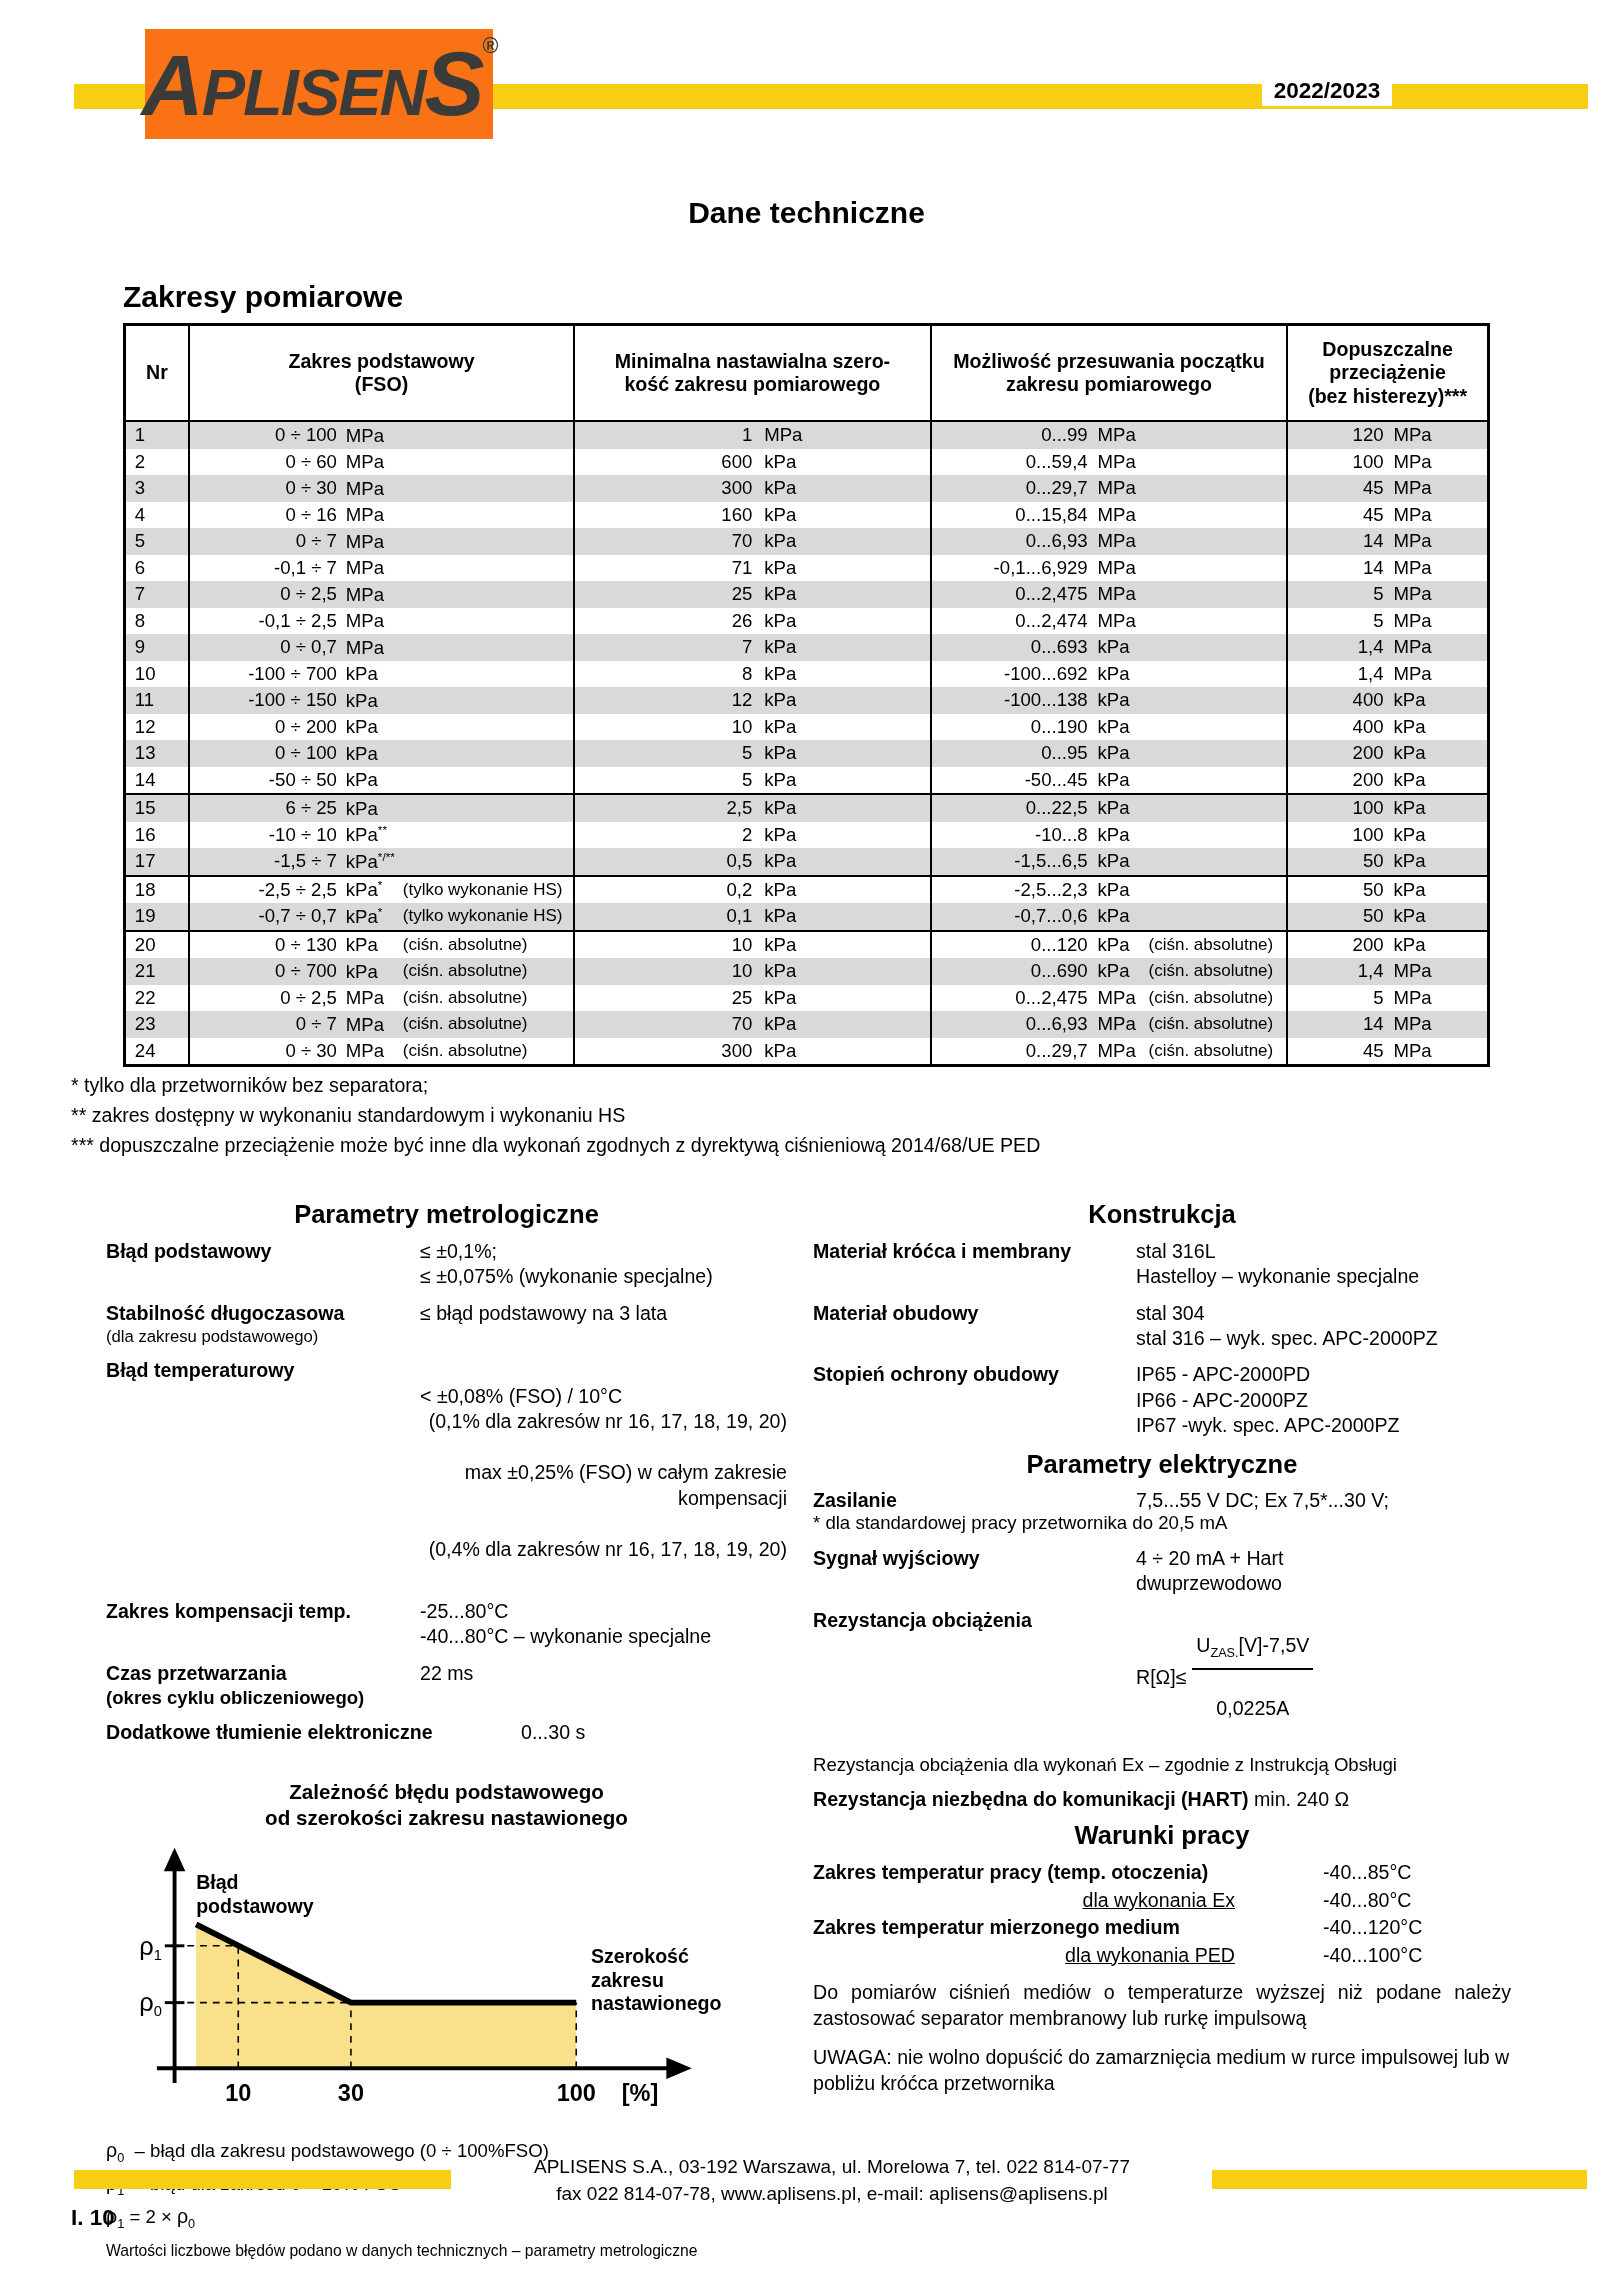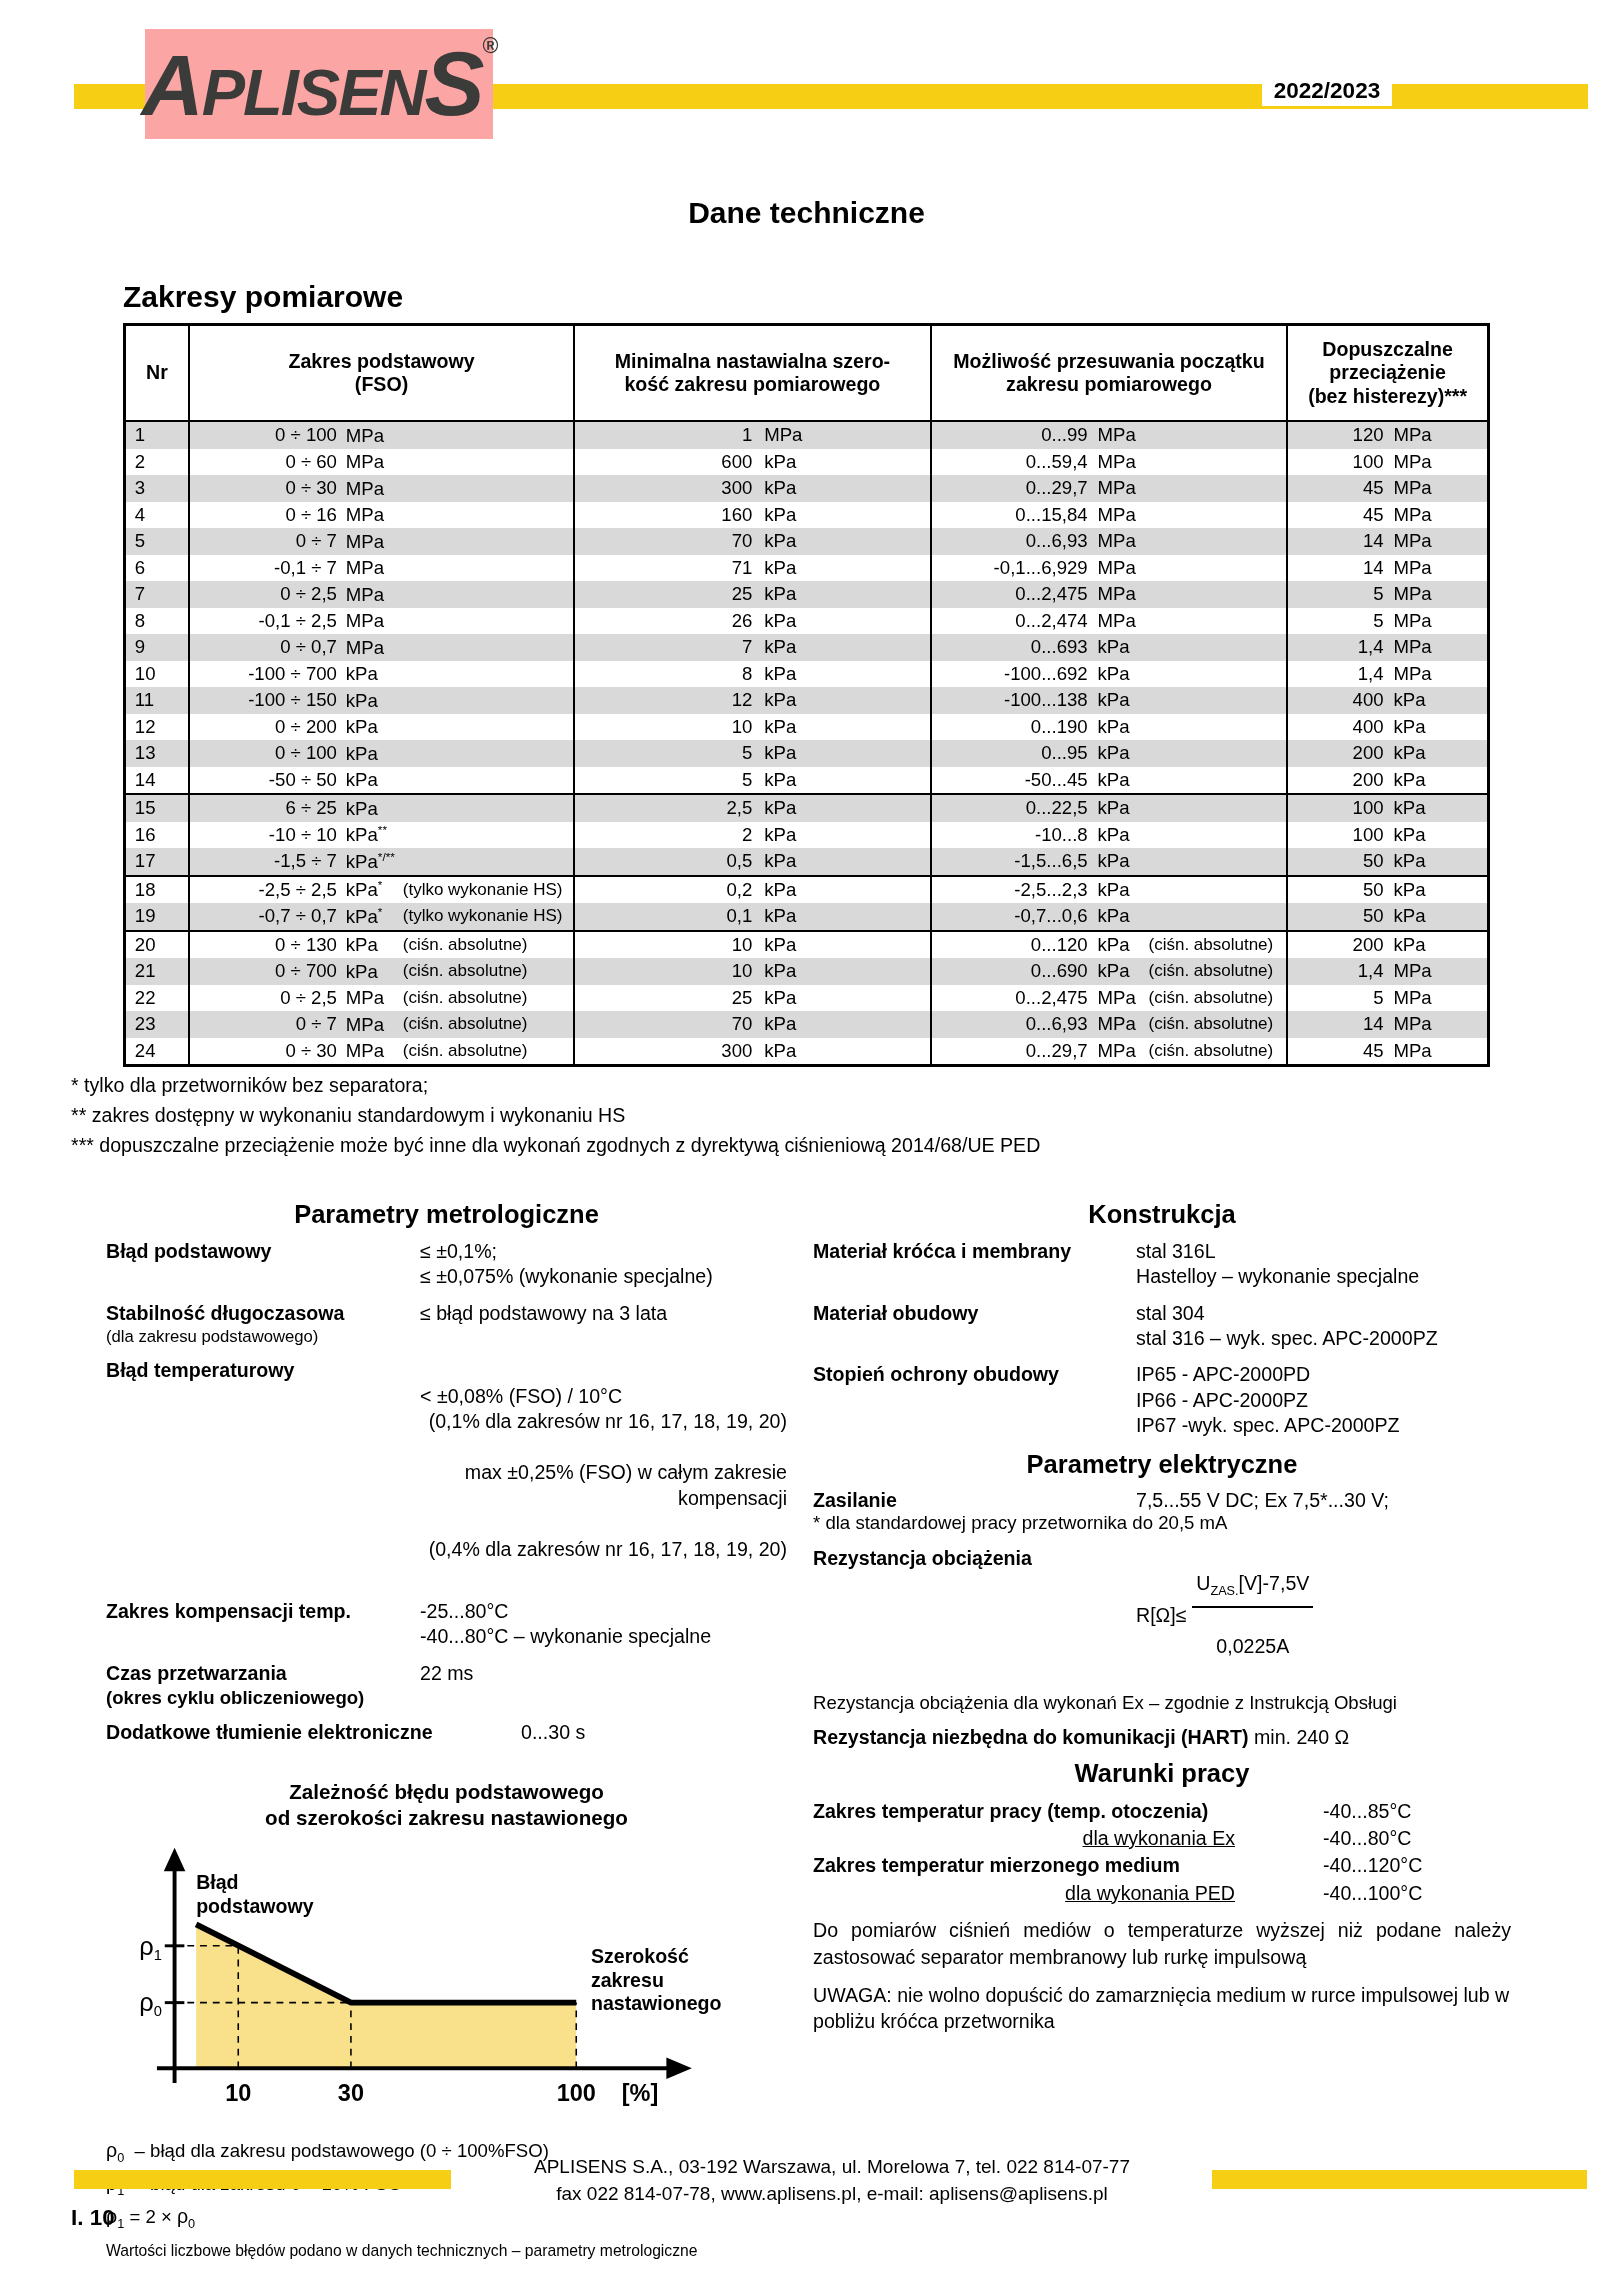--- a/index.html
+++ b/index.html
@@ -3,21 +3,21 @@
 <meta charset="utf-8">
 <style>
   html,body{margin:0;padding:0;}
   body{
     width:1621px;height:2293px;position:relative;background:#fff;color:#000;
     font-family:"Liberation Sans", sans-serif;
   }
   .abs{position:absolute;}
   
   .topbar{left:74px;top:84px;width:1514px;height:24.5px;background:#F6CE13;}
-  .logo-box{left:145px;top:29px;width:348px;height:110px;background:#fca5a5;display:flex;align-items:center;justify-content:center;}
+  .logo-box{left:145px;top:29px;width:348px;height:110px;background:#f97316;display:flex;align-items:center;justify-content:center;}
   .logo-text{font-weight:bold;font-size:65px;letter-spacing:-2px;color:#3B3B39;font-style:italic;white-space:nowrap;}
   .logo-text .big-a{font-size:86px;}
   .logo-text .big-s{font-size:90px;}
   .logo-reg{font-size:21.6px;vertical-align:top;font-style:normal;}
   .year-chip{left:1262px;top:76px;background:#fff;padding:2px 11.8px;font-weight:bold;font-size:22.5px;}
   
   .doc-title{left:123px;top:196px;width:1367px;text-align:center;font-weight:bold;font-size:30px;}
   .table-title{left:123px;top:280px;width:1367px;text-align:left;font-weight:bold;font-size:30px;}
   
   .ztable{left:123px;top:323px;width:1367px;border:3.9px solid #000;box-sizing:border-box;}
@@ -776,20 +776,25 @@
   </div>
 
   <div class="sec-h">Parametry elektryczne</div>
 
   <div class="prow" style="margin-bottom:2px;">
     <div class="plabel">Zasilanie</div>
     <div class="pval">7,5...55 V DC; Ex 7,5*...30 V;</div>
   </div>
   <div class="small-note">* dla standardowej pracy przetwornika do 20,5 mA</div>
 
+  <div class="prow">
+    <div class="plabel">Sygnał wyjściowy</div>
+    <div class="pval">4 ÷ 20 mA + Hart
+dwuprzewodowo</div>
+  </div>
 
   <div class="prow">
     <div class="plabel">Rezystancja obciążenia</div>
     <div class="pval formula">
       <span>R[Ω]≤</span>
       <span class="frac">
         <span class="num"><span>U</span><span class="subsc">ZAS.</span><span>[V]-7,5V</span></span>
         <span class="den">0,0225A</span>
       </span>
     </div>

